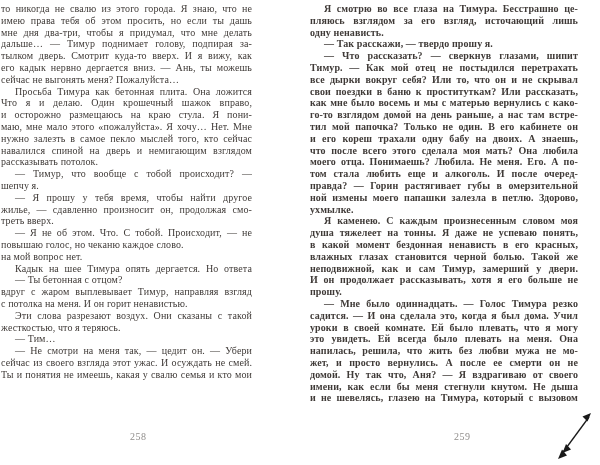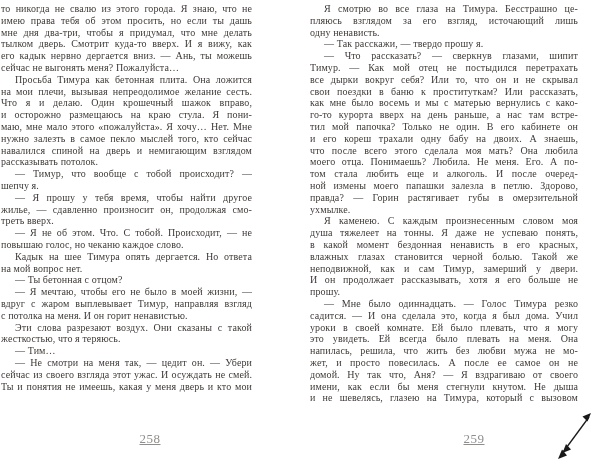--- a/index.html
+++ b/index.html
@@ -6,127 +6,125 @@
   .screen {
     position: relative;
     width: 600px;
     height: 465px;
     background: #ffffff;
     overflow: hidden;
     font-family: "Liberation Serif", serif;
   }
   .page { position: absolute; top: 3px; }
   .page-left  { left: 1px;   width: 251px; }
-  .page-right { left: 310px; width: 268px; }
+  .page-right { left: 310px; width: 268px; font-weight: bold; }
   .line {
     font-size: 10px;
     line-height: 11.8px;
     height: 11.8px;
     color: #3f3a37;
     letter-spacing: 0.1px;
     text-align: justify;
     text-align-last: justify;
     overflow: hidden;
   }
   .line.end { text-align-last: left; }
   .line.indent { text-indent: 14px; }
   .pagenum {
     position: absolute;
     top: 431px;
     width: 40px;
-    text-align: center;
-    font-size: 13px;
+    text-align: left;
+    font-size: 10px;
     color: #908d8b;
     letter-spacing: 0.5px;
-    text-decoration: underline;
   }
   .pn-left  { left: 130px; }
   .pn-right { left: 454px; }
   .cursor-arrow {
     position: absolute;
     left: 551px;
     top: 407px;
   }
 </style>
 </head>
 <body>
 
 <div class="screen">
 
   <div class="page page-left">
     <div class="lines">
         <div class="line">то никогда не свалю из этого города. Я знаю, что не</div>
         <div class="line">имею права тебя об этом просить, но если ты дашь</div>
         <div class="line">мне дня два-три, чтобы я придумал, что мне делать</div>
+        <div class="line">дальше… — Тимур поднимает голову, подпирая за-</div>
         <div class="line">тылком дверь. Смотрит куда-то вверх. И я вижу, как</div>
         <div class="line">его кадык нервно дергается вниз. — Ань, ты можешь</div>
         <div class="line end">сейчас не выгонять меня? Пожалуйста…</div>
         <div class="line indent">Просьба Тимура как бетонная плита. Она ложится</div>
-        <div class="line">на мои плечи, вызывая непреодолимое желание сесть.</div>
         <div class="line">Что я и делаю. Один крошечный шажок вправо,</div>
         <div class="line">и осторожно размещаюсь на краю стула. Я пони-</div>
         <div class="line">маю, мне мало этого «пожалуйста». Я хочу… Нет. Мне</div>
         <div class="line">нужно залезть в самое пекло мыслей того, кто сейчас</div>
         <div class="line">навалился спиной на дверь и немигающим взглядом</div>
         <div class="line end">рассказывать потолок.</div>
         <div class="line indent">— Тимур, что вообще с тобой происходит? —</div>
         <div class="line end">шепчу я.</div>
         <div class="line indent">— Я прошу у тебя время, чтобы найти другое</div>
         <div class="line">жилье, — сдавленно произносит он, продолжая смо-</div>
         <div class="line end">треть вверх.</div>
         <div class="line indent">— Я не об этом. Что. С тобой. Происходит, — не</div>
         <div class="line end">повышаю голос, но чеканю каждое слово.</div>
+        <div class="line end">на мой вопрос нет.</div>
         <div class="line indent">Кадык на шее Тимура опять дергается. Но ответа</div>
-        <div class="line end">на мой вопрос нет.</div>
         <div class="line indent end">— Ты бетонная с отцом?</div>
-        <div class="line indent">— Я мечтаю, чтобы его не было в моей жизни, —</div>
         <div class="line">вдруг с жаром выплевывает Тимур, направляя взгляд</div>
         <div class="line end">с потолка на меня. И он горит ненавистью.</div>
         <div class="line indent">Эти слова разрезают воздух. Они сказаны с такой</div>
         <div class="line end">жесткостью, что я теряюсь.</div>
         <div class="line indent end">— Тим…</div>
         <div class="line indent">— Не смотри на меня так, — цедит он. — Убери</div>
         <div class="line">сейчас из своего взгляда этот ужас. И осуждать не смей.</div>
-        <div class="line">Ты и понятия не имеешь, какая у меня дверь и кто мои</div>
+        <div class="line">Ты и понятия не имеешь, какая у свалю семья и кто мои</div>
       </div>
   </div>
 
   <div class="page page-right">
     <div class="lines">
         <div class="line indent">Я смотрю во все глаза на Тимура. Бесстрашно це-</div>
         <div class="line">пляюсь взглядом за его взгляд, источающий лишь</div>
         <div class="line end">одну ненависть.</div>
         <div class="line indent end">— Так расскажи, — твердо прошу я.</div>
         <div class="line indent">— Что рассказать? — сверкнув глазами, шипит</div>
         <div class="line">Тимур. — Как мой отец не постыдился перетрахать</div>
         <div class="line">все дырки вокруг себя? Или то, что он и не скрывал</div>
         <div class="line">свои поездки в баню к проституткам? Или рассказать,</div>
         <div class="line">как мне было восемь и мы с матерью вернулись с како-</div>
-        <div class="line">го-то курорта вверх на день раньше, а нас там встре-</div>
+        <div class="line">го-то взглядом домой на день раньше, а нас там встре-</div>
         <div class="line">тил мой папочка? Только не один. В его кабинете он</div>
         <div class="line">и его кореш трахали одну бабу на двоих. А знаешь,</div>
         <div class="line">что после всего этого сделала моя мать? Она любила</div>
         <div class="line">моего отца. Понимаешь? Любила. Не меня. Его. А по-</div>
         <div class="line">том стала любить еще и алкоголь. И после очеред-</div>
+        <div class="line">правда? — Горин растягивает губы в омерзительной</div>
         <div class="line">ной измены моего папашки залезла в петлю. Здорово,</div>
-        <div class="line">правда? — Горин растягивает губы в омерзительной</div>
         <div class="line end">ухмылке.</div>
         <div class="line indent">Я каменею. С каждым произнесенным словом моя</div>
         <div class="line">душа тяжелеет на тонны. Я даже не успеваю понять,</div>
         <div class="line">в какой момент бездонная ненависть в его красных,</div>
         <div class="line">влажных глазах становится черной болью. Такой же</div>
         <div class="line">неподвижной, как и сам Тимур, замерший у двери.</div>
         <div class="line">И он продолжает рассказывать, хотя я его больше не</div>
         <div class="line end">прошу.</div>
         <div class="line indent">— Мне было одиннадцать. — Голос Тимура резко</div>
         <div class="line">садится. — И она сделала это, когда я был дома. Учил</div>
         <div class="line">уроки в своей комнате. Ей было плевать, что я могу</div>
         <div class="line">это увидеть. Ей всегда было плевать на меня. Она</div>
         <div class="line">напилась, решила, что жить без любви мужа не мо-</div>
-        <div class="line">жет, и просто повесилась. А после ее самое он не</div>
+        <div class="line">жет, и просто вернулись. А после ее смерти он не</div>
         <div class="line">домой. Ну так что, Аня? — Я вздрагиваю от своего</div>
         <div class="line">имени, как если бы меня стегнули кнутом. Не дыша</div>
         <div class="line">и не шевелясь, глазею на Тимура, который с вызовом</div>
       </div>
   </div>
 
   <div class="pagenum pn-left">258</div>
 
   <div class="pagenum pn-right">259</div>
 

